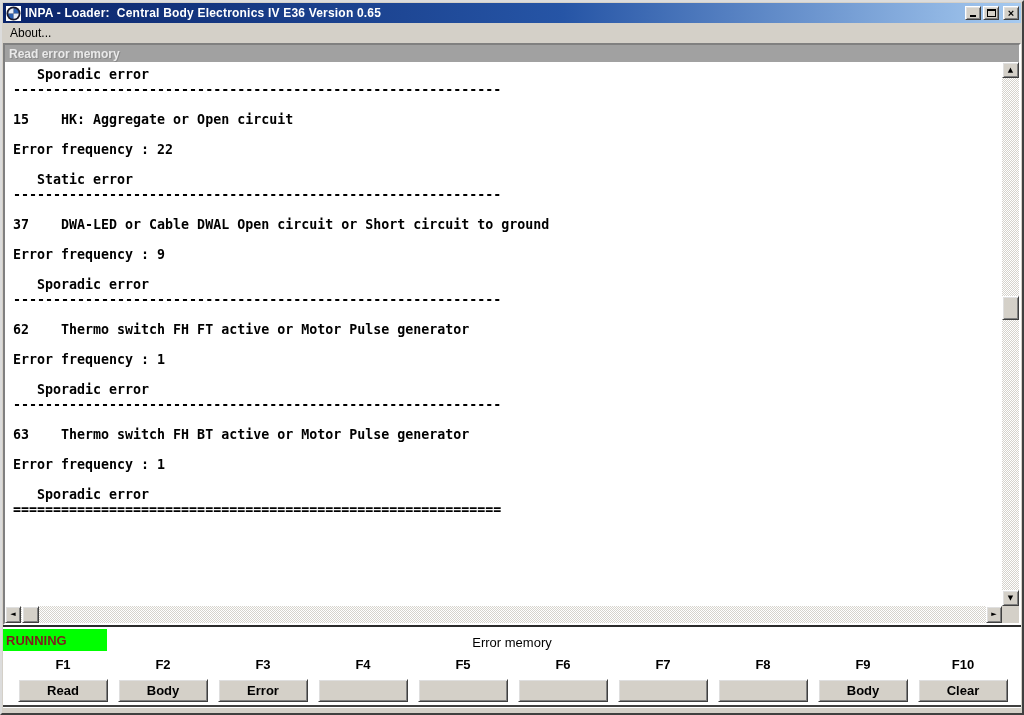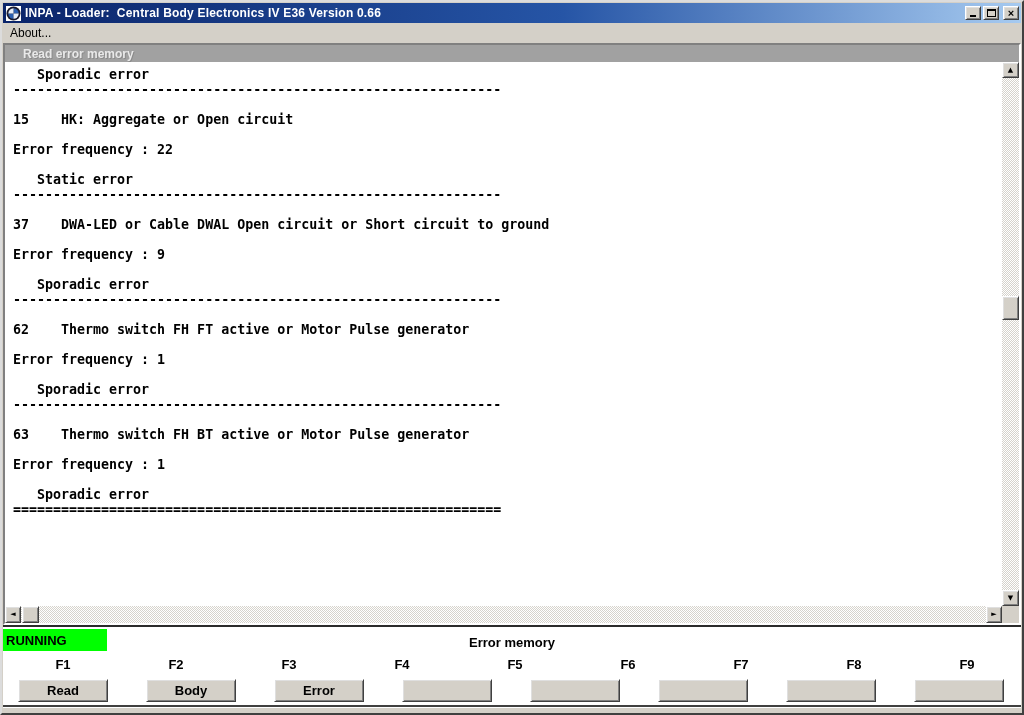--- a/index.html
+++ b/index.html
@@ -52,21 +52,21 @@
     position: absolute; left: 1px; right: 1px; top: 41px; height: 582px;
     border: 2px solid; border-color: #808080 #ffffff #ffffff #808080;
     box-shadow: inset 1px 1px 0 #404040;
     display: flex; flex-direction: column;
     background: #fff;
   }
   .caption {
     height: 17px; flex: none;
     background: #a1a1a1; color: #e9e9e9;
     font-size: 12px; font-weight: bold;
-    padding: 2px 0 0 18px;
+    padding: 2px 0 0 4px;
     text-shadow: 1px 1px 0 #8a8a8a;
   }
   .content-row { flex: 1; display: flex; min-height: 0; background: #fff; }
   .text-view { flex: 1; overflow: hidden; }
   .content-pre {
     font-family: "DejaVu Sans Mono", monospace;
     font-weight: bold; font-size: 13.3px; line-height: 15px;
     color: #000; padding: 5px 0 0 8px; white-space: pre;
   }
   
@@ -110,35 +110,35 @@
     border-top: 2px solid #2b2b2b;
     border-bottom: 2px solid #404040;
   }
   .bottom-chrome {
     position: absolute; left: 1px; right: 1px; bottom: 0; height: 6px;
     background: #d4d0c8; border-top: 1px solid #ffffff;
   }
   .status-row { position: relative; height: 26px; }
   .running-badge {
     position: absolute; left: 0; top: 2px; width: 104px; height: 22px;
-    background: #00ff00; color: #000000;
+    background: #00ff00; color: #7f1d1d;
     font-size: 13px; font-weight: bold;
     padding: 4px 0 0 3px;
   }
   .panel-title {
-    text-align: center; font-size: 13px; font-weight: bold; color: #000;
+    text-align: center; font-size: 13px; font-weight: normal; color: #000;
     padding-top: 8px;
   }
   .fkeys, .btnrow {
     display: grid; grid-template-columns: repeat(10, 100px);
     padding-left: 10px;
   }
-  .fkeys { margin-top: 4px; gap: 13px; }
+  .fkeys { margin-top: 4px; }
   .fkey { text-align: center; font-size: 13px; font-weight: bold; color: #000; }
-  .btnrow { margin-top: 7px; gap: 28px; }
+  .btnrow { margin-top: 7px; }
   .slot { display: flex; justify-content: center; }
   .fbutton {
     width: 90px; height: 23px;
     background: #d4d0c8;
     border: 1px solid; border-color: #ffffff #404040 #404040 #ffffff;
     box-shadow: inset 1px 1px 0 #dfdfdf, inset -1px -1px 0 #808080;
     font-family: "Liberation Sans", sans-serif;
     font-size: 13px; font-weight: bold; color: #000;
     display: flex; align-items: center; justify-content: center;
     cursor: default; padding: 0;
@@ -151,21 +151,21 @@
 
   <div class="titlebar">
     <svg class="app-icon" viewBox="0 0 15 15">
       <rect x="0" y="0" width="15" height="15" fill="#ffffff"></rect>
       <circle cx="7.5" cy="7.5" r="7" fill="#1a1a2e"></circle>
       <path d="M7.5 7.5 L7.5 2.3 A5.2 5.2 0 0 1 12.7 7.5 Z" fill="#2b5fb0"></path>
       <path d="M7.5 7.5 L7.5 12.7 A5.2 5.2 0 0 1 2.3 7.5 Z" fill="#2b5fb0"></path>
       <path d="M7.5 7.5 L2.3 7.5 A5.2 5.2 0 0 1 7.5 2.3 Z" fill="#e8eef7"></path>
       <path d="M7.5 7.5 L12.7 7.5 A5.2 5.2 0 0 1 7.5 12.7 Z" fill="#e8eef7"></path>
     </svg>
-    <span class="title-text">INPA - Loader:  Central Body Electronics IV E36 Version 0.66</span>
+    <span class="title-text">INPA - Loader:  Central Body Electronics IV E36 Version 0.65</span>
     <button class="winbtn">
         <span class="glyph-min"></span>
       </button>
     <button class="winbtn">
         <span class="glyph-max"></span>
       </button>
     <button class="winbtn close">
         <span>×</span>
       </button>
   </div>

